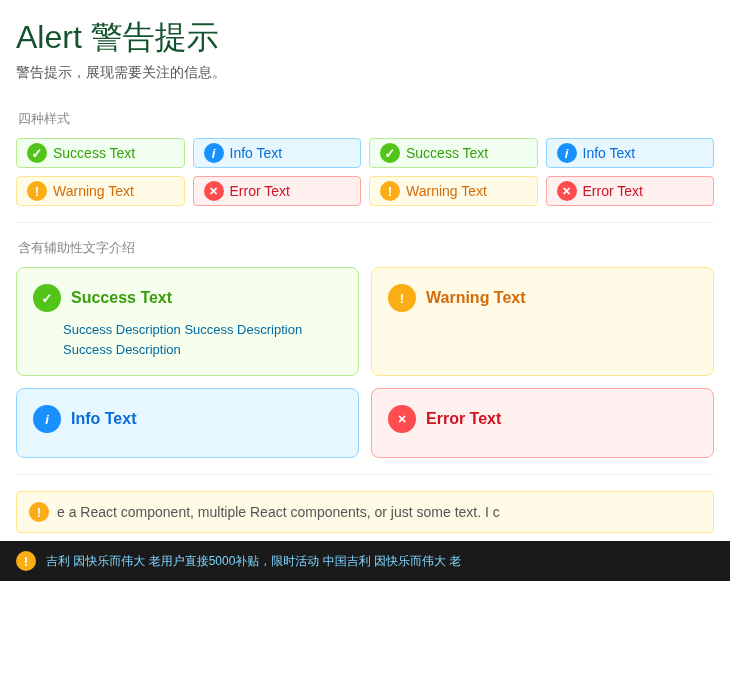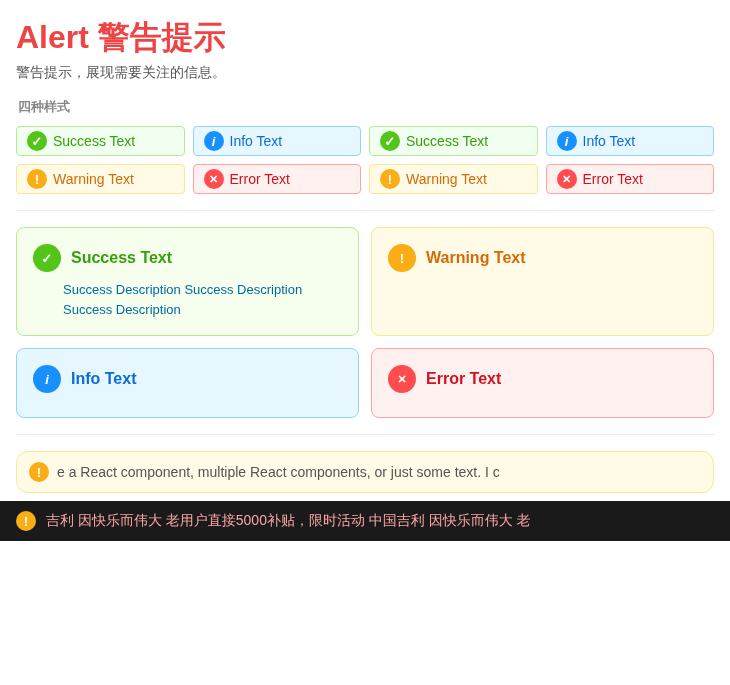--- a/index.html
+++ b/index.html
@@ -10,37 +10,36 @@
       min-height: 685px;
       overflow-x: hidden;
     }
 
     .page-container {
       padding: 16px 16px 0 16px;
     }
 
     .page-title {
       font-size: 32px;
-      font-weight: 700;
-      color: #ef4444;
+      font-weight: 400;
+      color: #14532d;
       margin-bottom: 4px;
     }
 
     .page-subtitle {
       font-size: 14px;
       color: #555;
-      margin-bottom: 16px;
+      margin-bottom: 28px;
     }
 
     .section-label {
       font-size: 13px;
       color: #888;
       margin-bottom: 10px;
       padding-left: 2px;
-      font-weight: bold;
     }
 
     .divider {
       border: none;
       border-top: 1px solid #eee;
       margin: 16px 0;
     }
 
     
     .inline-alerts-grid {
@@ -153,21 +152,21 @@
       color: #0369a1;
       line-height: 1.5;
       padding-left: 30px;
     }
 
     .marquee-alert-row {
       display: flex;
       align-items: center;
       background: #fffbe6;
       border: 1px solid #ffe58f;
-      border-radius: 12px;
+      border-radius: 4px;
       padding: 10px 12px;
       gap: 8px;
       margin-bottom: 8px;
       overflow: hidden;
       white-space: nowrap;
     }
 
     .marquee-text {
       font-size: 14px;
       color: #555;
@@ -188,22 +187,22 @@
       align-items: center;
       gap: 10px;
       margin-top: 4px;
     }
 
     .ticker-icon {
       flex-shrink: 0;
     }
 
     .ticker-text {
-      color: #fca5a5;
-      font-size: 14px;
+      color: #7dd3fc;
+      font-size: 12px;
     }
 
     
     .check-icon::after {
       content: '✓';
       color: #fff;
       font-size: 13px;
       font-weight: 900;
     }
     .info-icon::after {
@@ -286,20 +285,21 @@
       <span>Warning Text</span>
     </span>
     <span class="alert-tag error">
       <span class="icon-circle error error-icon"></span>
       <span>Error Text</span>
     </span>
   </div>
 
   <hr class="divider">
 
+  <p class="section-label">含有辅助性文字介绍</p>
 
   <div class="block-alerts-grid">
 
     <div class="alert-block success">
       <div class="alert-block-header">
         <span class="icon-circle-lg success check-icon"></span>
         <span class="alert-block-title">Success Text</span>
       </div>
       <p class="alert-block-desc">Success Description Success Description Success Description</p>
     </div>

